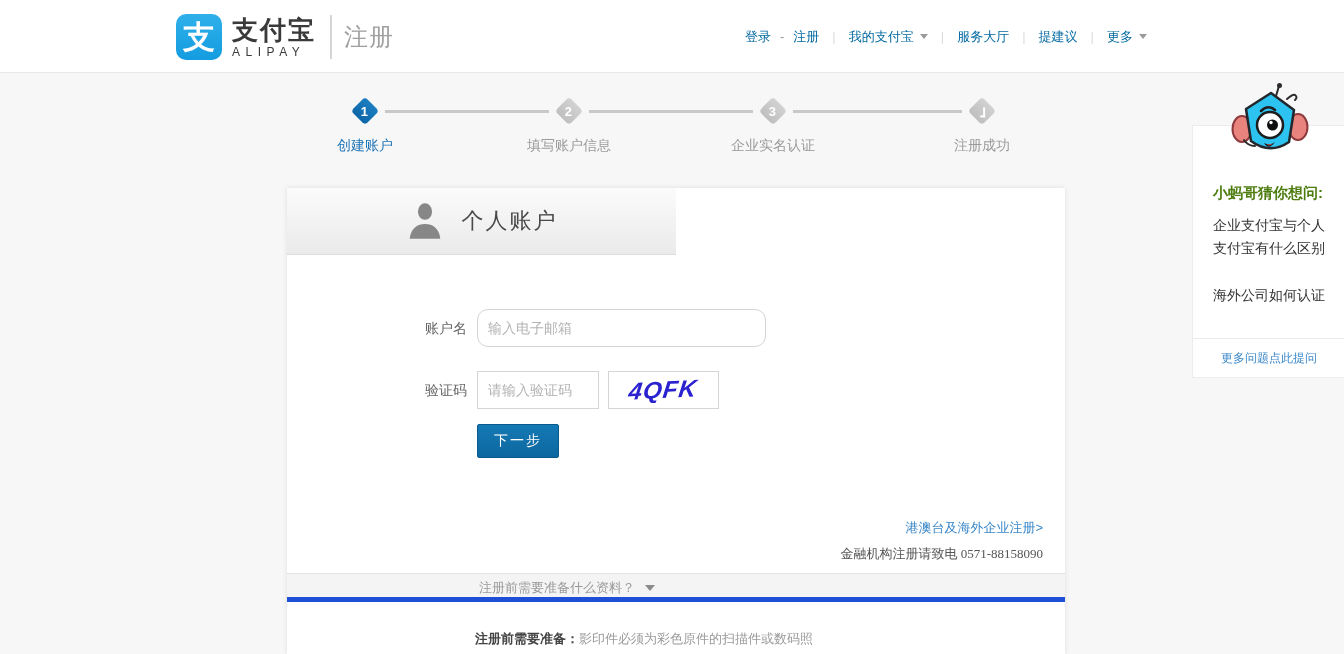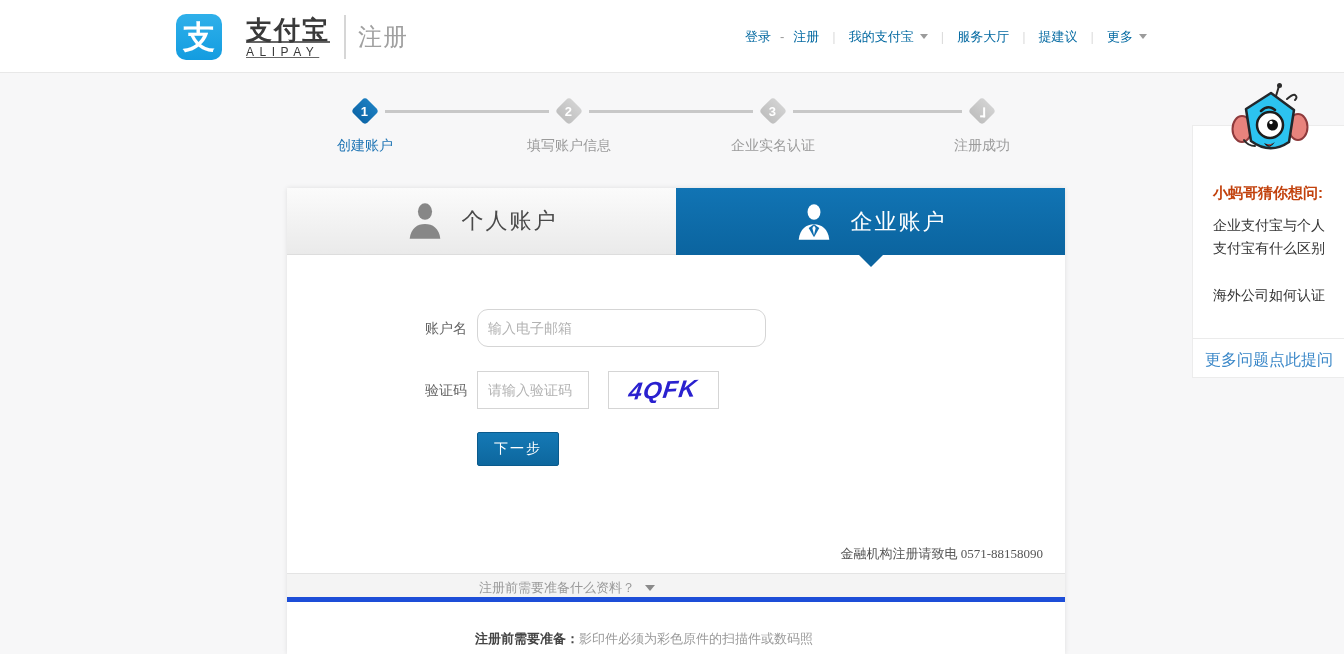--- a/index.html
+++ b/index.html
@@ -15,21 +15,21 @@
     position:absolute; left:0; top:0; width:1344px; height:73px;
     background:#fff; border-bottom:1px solid #e8e8e8;
   }
   .logo-group { position:absolute; left:176px; top:12px; height:50px; display:flex; align-items:center; cursor:pointer; }
   .logo-mark {
     width:46px; height:46px; border-radius:10px;
     background:linear-gradient(180deg,#2fb0ea,#139ce0);
     display:flex; align-items:center; justify-content:center;
   }
   .logo-mark span { color:#fff; font-size:32px; font-weight:bold; line-height:1; }
-  .brand-text { margin-left:24px;text-decoration:underline; }
+  .brand-text { margin-left:10px; }
   .brand-cn { font-size:26px; font-weight:bold; color:#3a3a3a; letter-spacing:2px; line-height:28px; }
   .brand-en { font-size:12px; color:#3a3a3a; letter-spacing:5.5px; line-height:14px; margin-top:1px; }
   .logo-divider { width:2px; height:44px; background:#d6d6d6; margin:0 12px 0 14px; }
   .page-label { font-size:24px; color:#a0a0a0; letter-spacing:1px; }
 
   .top-nav {
     position:absolute; left:745px; top:0; height:73px;
     display:flex; align-items:center; font-size:13px; color:#666;
   }
   .top-nav a { color:#0369a1; text-decoration:none; cursor:pointer; white-space:nowrap; display:inline-flex; align-items:center; }
@@ -59,21 +59,21 @@
   }
   .step-label { margin-top:16px; font-size:14px; color:#9b9b9b; }
   .step.active .step-label { color:#2176b5; }
   .connector { position:absolute; top:15px; height:3px; background:#c8c8c8; }
 
   
   .panel {
     position:absolute; left:287px; top:188px; width:778px; height:466px;
     background:#fff; box-shadow:0 0 5px rgba(0,0,0,.10);
   }
-  .tabs { position:absolute; left:0; top:0; width:778px; height:67px; display:flex; }
+  .tabs { position:absolute; left:0; top:0; width:778px; height:67px; display:flex;flex-direction:column; }
   .tab { width:50%; height:67px; display:flex; align-items:center; justify-content:center; cursor:pointer; }
   .tab-personal {
     background:linear-gradient(180deg,#fbfbfb,#eaeaea);
     border-bottom:1px solid #ddd; color:#4a4a4a;
   }
   .tab-enterprise { background:linear-gradient(180deg,#1174b4,#0b649f); color:#fff; position:relative; }
   .tab-label { font-size:22px; letter-spacing:2px; margin-left:18px; }
   .tab-pointer {
     position:absolute; left:50%; bottom:-12px; margin-left:-12px;
     width:0; height:0;
@@ -91,21 +91,21 @@
   .captcha-box {
     position:absolute; left:321px; top:183px; width:111px; height:38px;
     border:1px solid #d5d5d5; background:#fff; cursor:pointer;
     display:flex; align-items:center; justify-content:center; overflow:hidden;
   }
   .captcha-text {
     font-size:24px; font-weight:900; font-style:italic; color:#2a21cf;
     letter-spacing:1px; transform:skewX(-10deg) rotate(-3deg);
   }
   .next-btn {
-    position:absolute; left:190px; top:244px; width:82px; height:34px;
+    position:absolute; left:190px; top:236px; width:82px; height:34px;
     background:linear-gradient(180deg,#1579b5,#0d679e);
     border:1px solid #0a5a8c; border-radius:2px;
     color:#fff; font-size:14px; letter-spacing:2px; cursor:pointer;
     font-family:"Liberation Sans", sans-serif;
   }
   .right-links { position:absolute; left:0; width:756px; text-align:right; font-size:13px; }
   .overseas-link { color:#3a87c8; text-decoration:none; cursor:pointer; }
   .finance-note { color:#555;font-family:Liberation Serif, serif; }
 
   .prep-bar {
@@ -124,28 +124,28 @@
   }
   .prep-note { position:absolute; left:188px; top:442px; font-size:13px; }
   .prep-note b { color:#444; font-weight:bold; }
   .prep-note span { color:#9a9a9a; }
 
   
   .assistant-card {
     position:absolute; left:1192px; top:125px; width:152px; height:253px;
     background:#fff; border:1px solid #ececec; border-right:none;
   }
-  .assistant-title { position:absolute; left:20px; top:58px; font-size:15px; font-weight:bold; color:#c2410c; }
+  .assistant-title { position:absolute; left:20px; top:58px; font-size:15px; font-weight:bold; color:#4d7c0f; }
   .assistant-q { position:absolute; left:20px; width:118px; font-size:14px; color:#333; line-height:23px; cursor:pointer; }
   .q1 { top:88px; }
   .q2 { top:158px; }
   .assistant-divider { position:absolute; left:0; top:212px; width:152px; border-top:1px solid #ebebeb; }
   .assistant-more {
     position:absolute; left:0; top:224px; width:152px; text-align:center;
-    font-size:16px; color:#3a87c8; text-decoration:none; cursor:pointer; display:block;
+    font-size:12px; color:#3a87c8; text-decoration:none; cursor:pointer; display:block;
   }
   .robot { position:absolute; left:1230px; top:82px; width:80px; height:82px; z-index:5; }
 </style>
 </head>
 <body>
 
 <header class="site-header">
   <div class="logo-group">
     <div class="logo-mark">
       <span>支</span>
@@ -216,44 +216,37 @@
 <div class="panel">
 
   <div class="tabs">
     <div class="tab tab-personal">
       <svg width="38" height="40" viewBox="0 0 32 34">
         <ellipse cx="16" cy="9" rx="6" ry="7" fill="#878787"></ellipse>
         <path d="M3 32 C4 23 9.5 19.5 16 19.5 C22.5 19.5 28 23 29 32 Z" fill="#878787"></path>
       </svg>
       <span class="tab-label">个人账户</span>
     </div>
-    <div class="tab tab-enterprise">
-      <svg width="38" height="40" viewBox="0 0 32 34">
-        <ellipse cx="16" cy="8.5" rx="5.5" ry="6.5" fill="#fff"></ellipse>
-        <path d="M3 32 C4 23 9.5 19 16 19 C22.5 19 28 23 29 32 Z" fill="#fff"></path>
-        <path d="M16 19 L11.5 22 L16 30 L20.5 22 Z" fill="#0d6cae"></path>
-        <path d="M16 20 L14.6 22 L16 28 L17.4 22 Z" fill="#fff"></path>
-      </svg>
-      <span class="tab-label">企业账户</span>
-      <div class="tab-pointer"></div>
-    </div>
   </div>
 
   <label class="flabel" style="top:132px;">账户名</label>
   <input class="tinput" style="left: 190px; top: 121px; width: 289px; border-radius: 11px;" placeholder="输入电子邮箱">
 
   <label class="flabel" style="top:194px;">验证码</label>
-  <input class="tinput" style="left: 190px; top: 183px; width: 112px;" placeholder="请输入验证码">
+  <input class="tinput" style="left: 190px; top: 183px; width: 122px;" placeholder="请输入验证码">
 
   <div class="captcha-box">
     <span class="captcha-text">4QFK</span>
   </div>
 
   <button class="next-btn">下一步</button>
 
+  <div class="right-links" style="top:331px;">
+    <a class="overseas-link">港澳台及海外企业注册&gt;</a>
+  </div>
   <div class="right-links" style="top:357px;">
     <span class="finance-note">金融机构注册请致电 0571-88158090</span>
   </div>
 
   <div class="prep-bar">
     <div class="prep-toggle">
       <span>注册前需要准备什么资料？</span>
       <i class="prep-arrow"></i>
     </div>
   </div>

